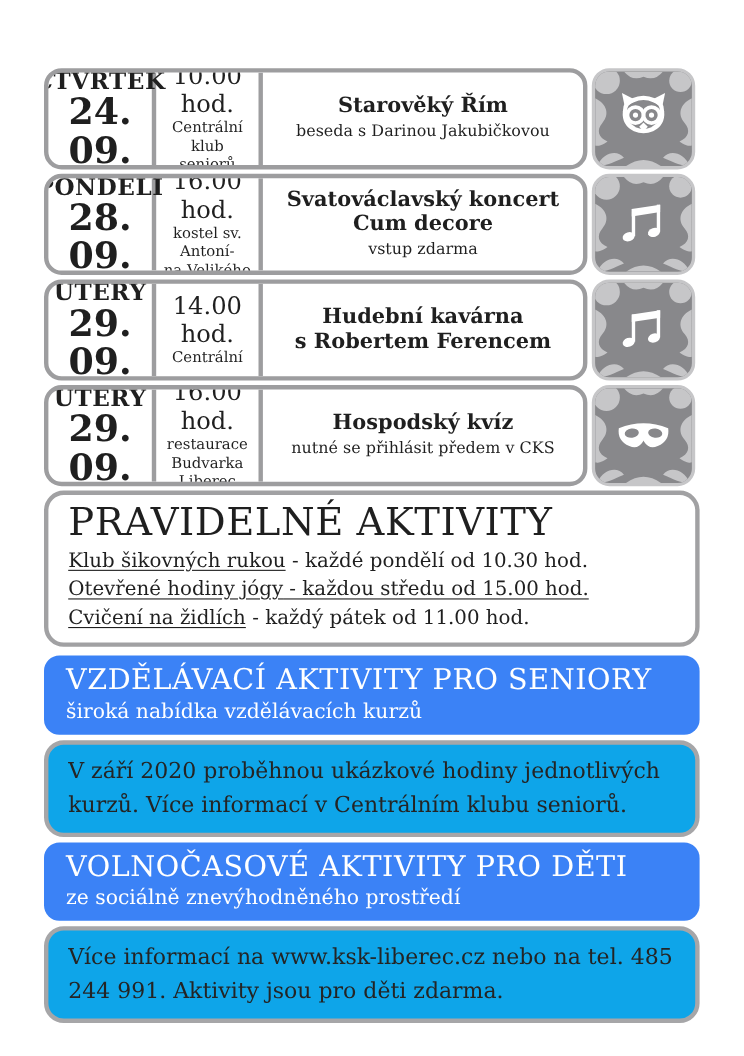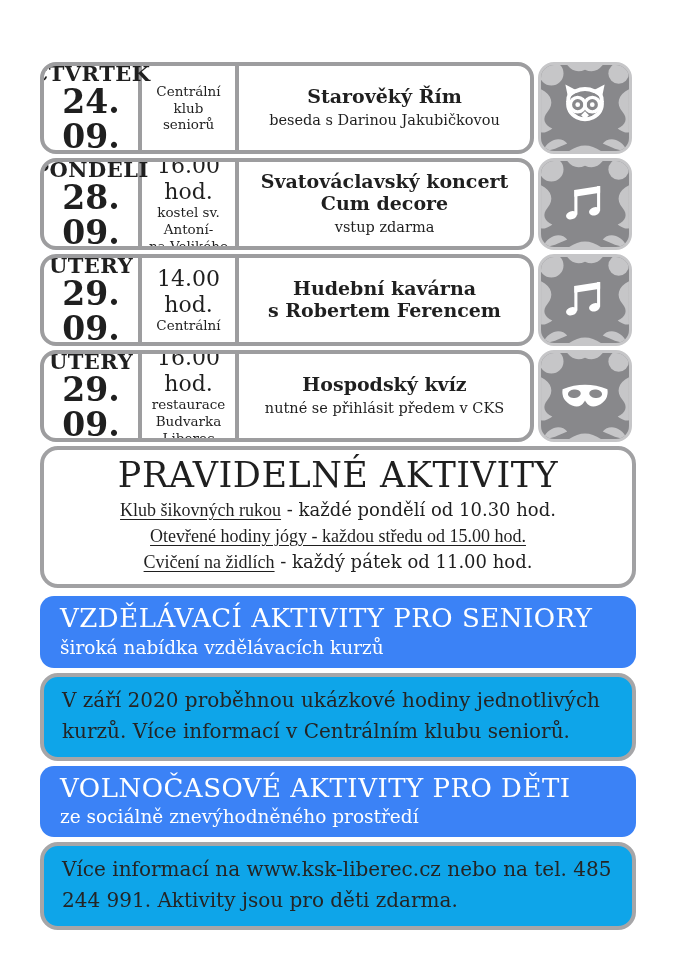--- a/index.html
+++ b/index.html
@@ -33,25 +33,25 @@
   }
   .tile svg { position:absolute; inset:0; width:100%; height:100%; }
   .orn { fill:#c6c6c8; }
   .glyph-fill { fill:#ffffff; }
   .glyph-stroke { fill:none; stroke:#ffffff; }
   .glyph-hole { fill:#88888b; }
 
   
   .reg-box {
     border:4px solid #a1a1a3; border-radius:18px; background:#fff;
-    padding:4px 18px 10px 18px; margin-bottom:8px;text-align:center;
+    padding:4px 18px 10px 18px; margin-bottom:8px;
   }
   .reg-title { font-size:35px; line-height:1.2; letter-spacing:.5px; }
   .act-line  { font-size:18px; line-height:1.34; margin-top:2px; }
-  .act-name, .ul-rest { text-decoration:underline; text-underline-offset:3px;font-family:Liberation Serif, serif; }
+  .act-name, .ul-rest { text-decoration:underline; text-underline-offset:3px; }
 
   
   .banner {
     background:#3b82f6; border-radius:14px; color:#ffffff;
     padding:7px 20px 9px 20px; margin-bottom:5px;
   }
   .banner-title { font-size:26px; line-height:1.2; letter-spacing:.5px; }
   .banner-sub   { font-size:18.5px; line-height:1.2; margin-top:2px; }
 
   
@@ -67,20 +67,21 @@
 <div class="page">
   <div class="content">
 
     <div class="event-row">
       <div class="cells">
         <div class="cell date-cell">
           <div class="day">ČTVRTEK</div>
           <div class="date">24. 09.</div>
         </div>
         <div class="cell time-cell">
+          <div class="time">10.00 hod.</div>
           <div class="place">Centrální klub
 seniorů</div>
         </div>
         <div class="cell title-cell">
           <div class="etitle">Starověký Řím</div>
           <div class="esub">beseda s Darinou Jakubičkovou</div>
         </div>
       </div>
       <div class="tile">
         <svg viewBox="0 0 94 92">

